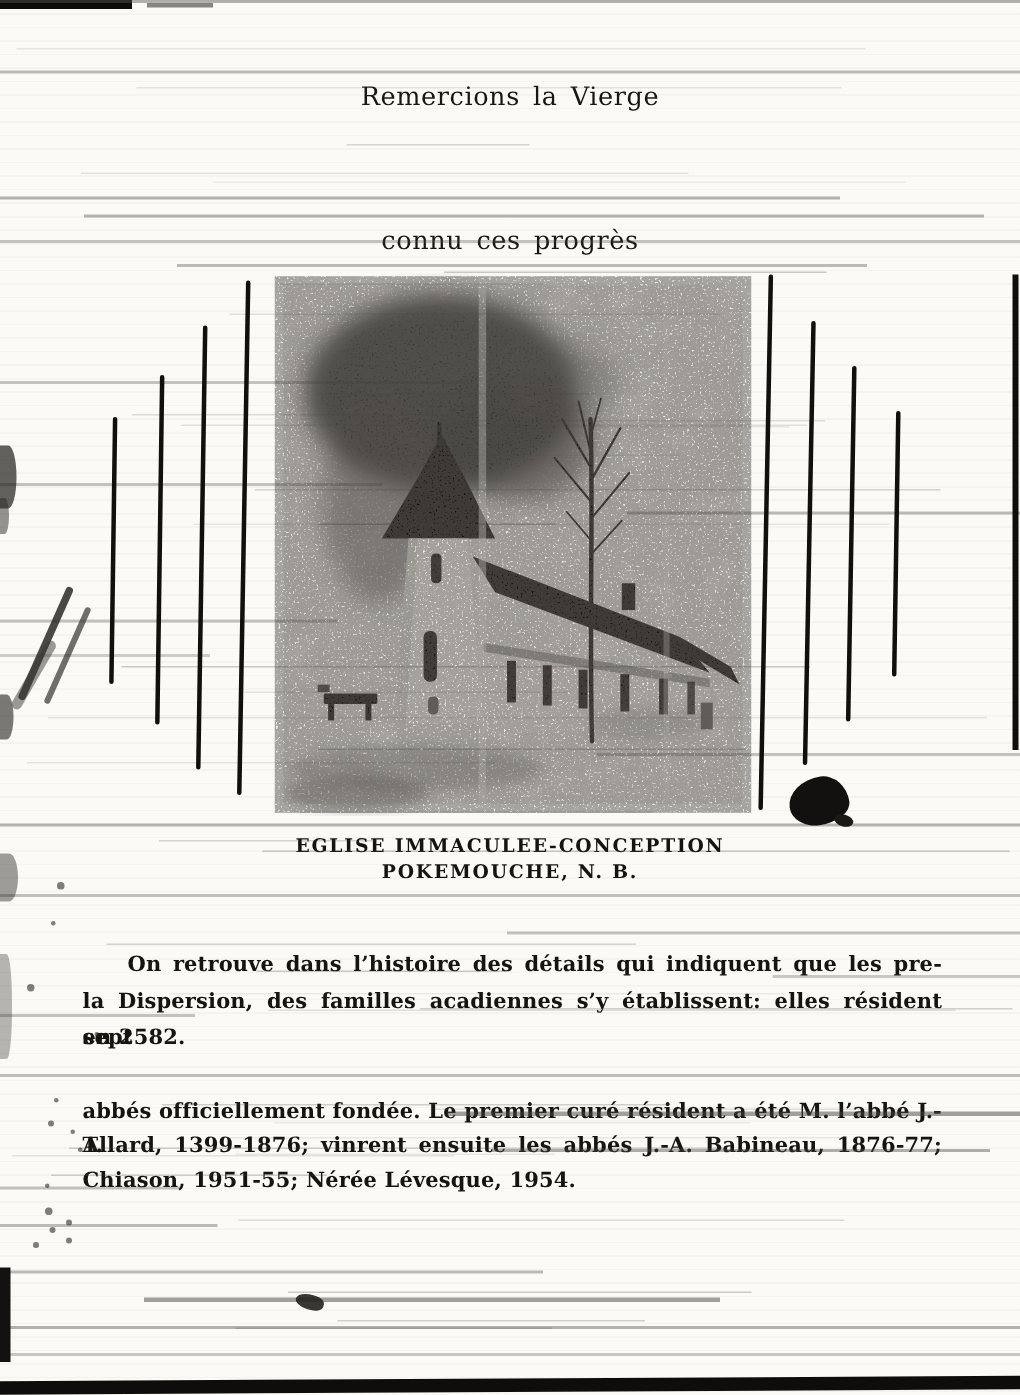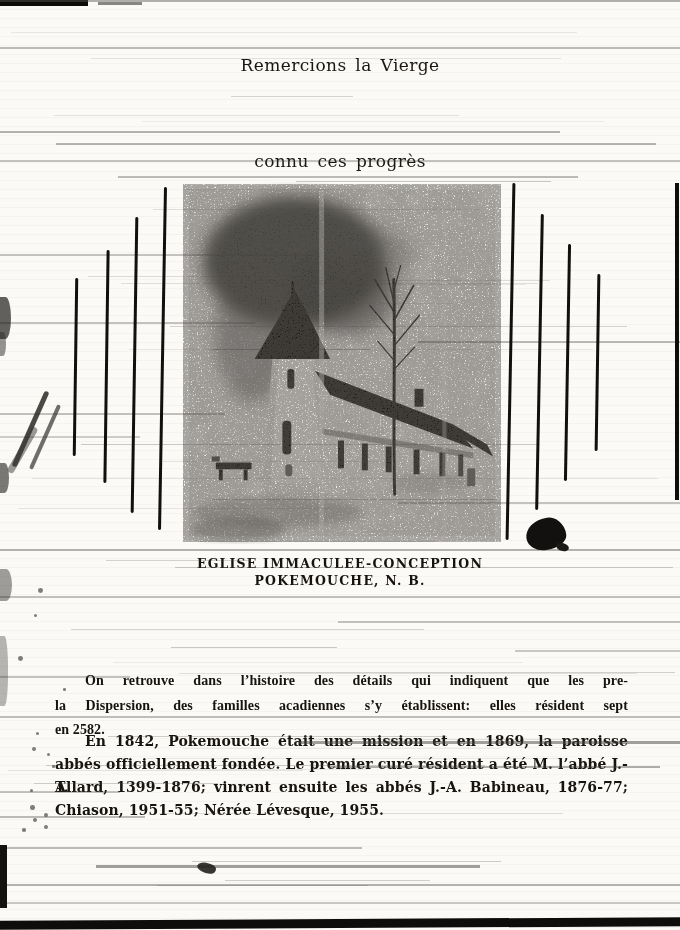--- a/index.html
+++ b/index.html
@@ -22,21 +22,21 @@
   
   .photo{position:absolute;left:183px;top:182px;width:318px;height:362px;z-index:1;}
   
   .cap{position:absolute;left:0;right:0;text-align:center;font-weight:700;
        font-size:12.5px;letter-spacing:1.2px;color:#17140f;z-index:2;}
   .cap1{top:556px;}
   .cap2{top:573px;}
   
   .para{position:absolute;left:55px;width:573px;font-weight:700;font-size:14px;
         letter-spacing:.1px;color:#17140f;z-index:2;}
-  .p1{top:669px;font-family:Liberation Serif, serif;}
+  .p1{top:631px;}
   .p2{top:730px;}
   .ln{height:24.5px;line-height:24.5px;white-space:nowrap;}
   .p2 .ln{height:23px;line-height:23px;}
   .j{text-align:justify;text-align-last:justify;white-space:normal;}
   .indent{text-indent:30px;}
   
   .vscratch{position:absolute;width:3px;background:#12100d;border-radius:2px;z-index:4;}
   .streak{position:absolute;background:#45433f;pointer-events:none;}
   .speck{position:absolute;background:#2b2924;border-radius:50%;opacity:.6;}
   .noise{position:absolute;inset:0;z-index:3;pointer-events:none;}
@@ -167,24 +167,23 @@
   <div class="cap cap2">POKEMOUCHE, N. B.</div>
   <div class="cap cap1">EGLISE IMMACULEE-CONCEPTION</div>
 
   <div class="para p1">
     <div class="ln j indent">On retrouve dans l’histoire des détails qui indiquent que les pre-</div>
     <div class="ln j">la Dispersion, des familles acadiennes s’y établissent: elles résident sept</div>
     <div class="ln">en 2582.</div>
   </div>
 
   <div class="para p2">
-    <div class="ln j indent">En 1842, Pokemouche était une mission et en 1869, la paroisse</div>
     <div class="ln j">abbés officiellement fondée. Le premier curé résident a été M. l’abbé J.-T.</div>
     <div class="ln j">Allard, 1399-1876; vinrent ensuite les abbés J.-A. Babineau, 1876-77;</div>
-    <div class="ln">Chiason, 1951-55; Nérée Lévesque, 1955.</div>
+    <div class="ln">Chiason, 1951-55; Nérée Lévesque, 1954.</div>
   </div>
 
   <div class="vscratch" style="left:74px;top:278px;height:178px;transform:rotate(.8deg)"></div>
   <div class="vscratch" style="left:105px;top:250px;height:233px;transform:rotate(.8deg)"></div>
   <div class="vscratch" style="left:133px;top:217px;height:296px;transform:rotate(.9deg)"></div>
   <div class="vscratch" style="left:161px;top:187px;height:343px;transform:rotate(1deg)"></div>
 
   <div class="vscratch" style="left:509px;top:183px;height:357px;transform:rotate(1.1deg)"></div>
   <div class="vscratch" style="left:538px;top:214px;height:296px;transform:rotate(1.1deg)"></div>
   <div class="vscratch" style="left:566px;top:244px;height:237px;transform:rotate(1deg)"></div>

